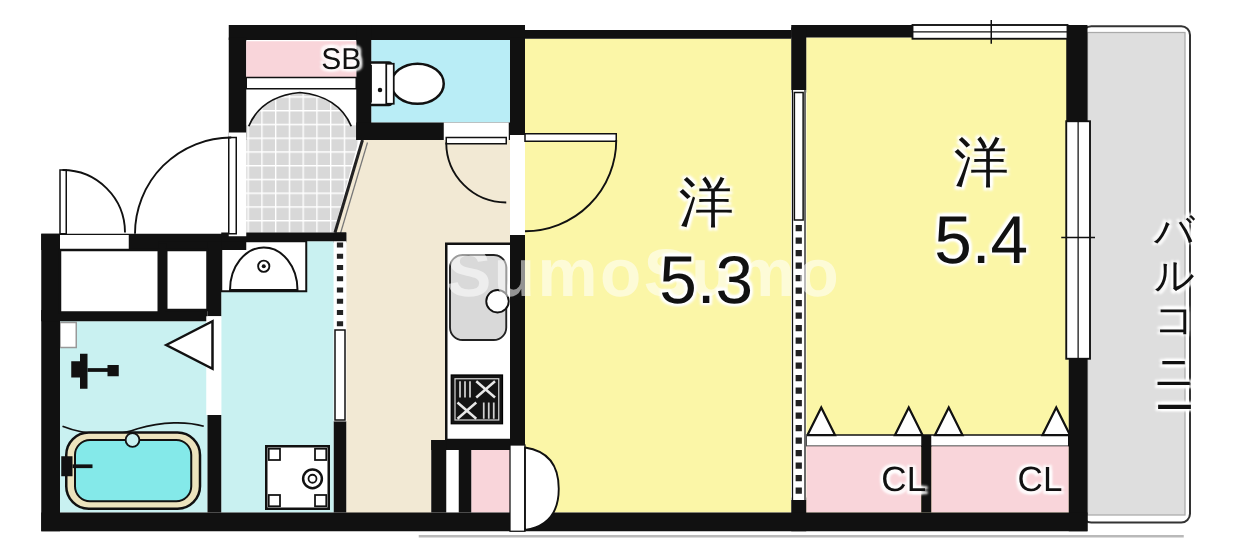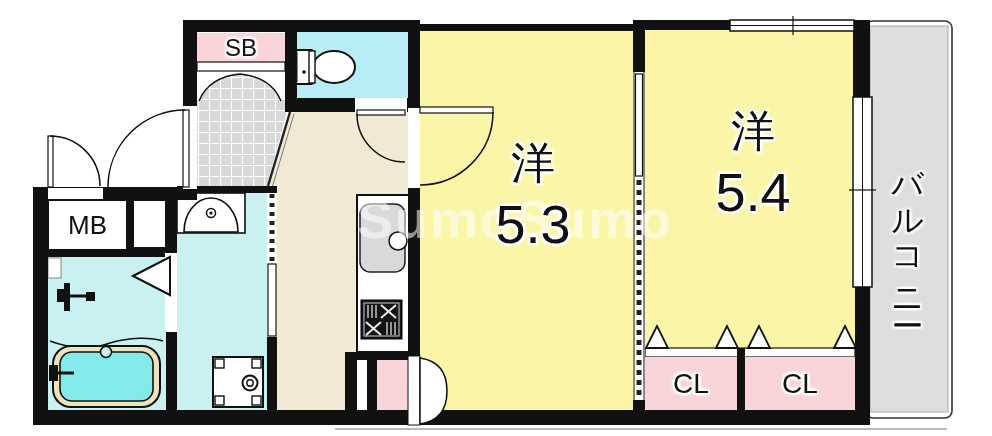--- a/index.html
+++ b/index.html
@@ -16,21 +16,21 @@
   .yellow{fill:var(--room-yellow);}
   .beige{fill:var(--kitchen-beige);}
   .cyan{fill:var(--wet-cyan);}
   .tcyan{fill:var(--toilet-cyan);}
   .pink{fill:var(--storage-pink);}
   .grey{fill:var(--balcony-grey);}
   .white{fill:#ffffff;}
   .ln{stroke:#111;fill:none;}
   .fix{fill:#ffffff;stroke:#111;}
   .lbl{position:absolute;color:#111;text-align:center;
-       text-shadow:-2px -2px 2px #fff,2px -2px 2px #fff,-2px 2px 2px #fff,2px 2px 2px #fff,0 0 4px #fff;}
+       text-shadow:-2px -2px 2px #fff,2px -2px 2px #fff,-2px 2px 2px #fff,2px 2px 2px #fff,0 0 4px #fff;padding-left:32px;}
   .lbl-sb{left:197px;top:33px;width:88px;height:29px;line-height:29px;font-size:24px;}
   .lbl-mb{left:48px;top:200px;width:79px;height:50px;line-height:50px;font-size:26px;}
   .lbl-room{width:200px;}
   .lbl-room .rname{font-size:44px;line-height:60px;}
   .lbl-room .rsize{font-size:54px;line-height:62px;}
   .lbl-room1{left:433px;top:133px;}
   .lbl-room2{left:653px;top:101px;}
   .lbl-cl1{left:645px;top:357px;width:92px;height:53px;line-height:53px;font-size:28px;}
   .lbl-cl2{left:745px;top:357px;width:110px;height:53px;line-height:53px;font-size:28px;}
   .lbl-balcony{left:882px;top:106px;width:52px;height:250px;writing-mode:vertical-rl;
@@ -254,21 +254,20 @@
       <rect x="853" y="97" width="19" height="190" class="fix" stroke-width="1.5"></rect>
       <line x1="862.5" y1="97" x2="862.5" y2="287" class="ln" stroke-width="1"></line>
       <line x1="849" y1="190" x2="876" y2="190" class="ln" stroke-width="1.2"></line>
     </g>
   </g>
 </svg>
 
 <div class="watermark">SumoSumo</div>
 
 <div class="lbl lbl-sb">SB</div>
-<div class="lbl lbl-mb">MB</div>
 
 <div class="lbl lbl-room lbl-room1">
   <div class="rname">洋</div>
   <div class="rsize">5.3</div>
 </div>
 <div class="lbl lbl-room lbl-room2">
   <div class="rname">洋</div>
   <div class="rsize">5.4</div>
 </div>
 

